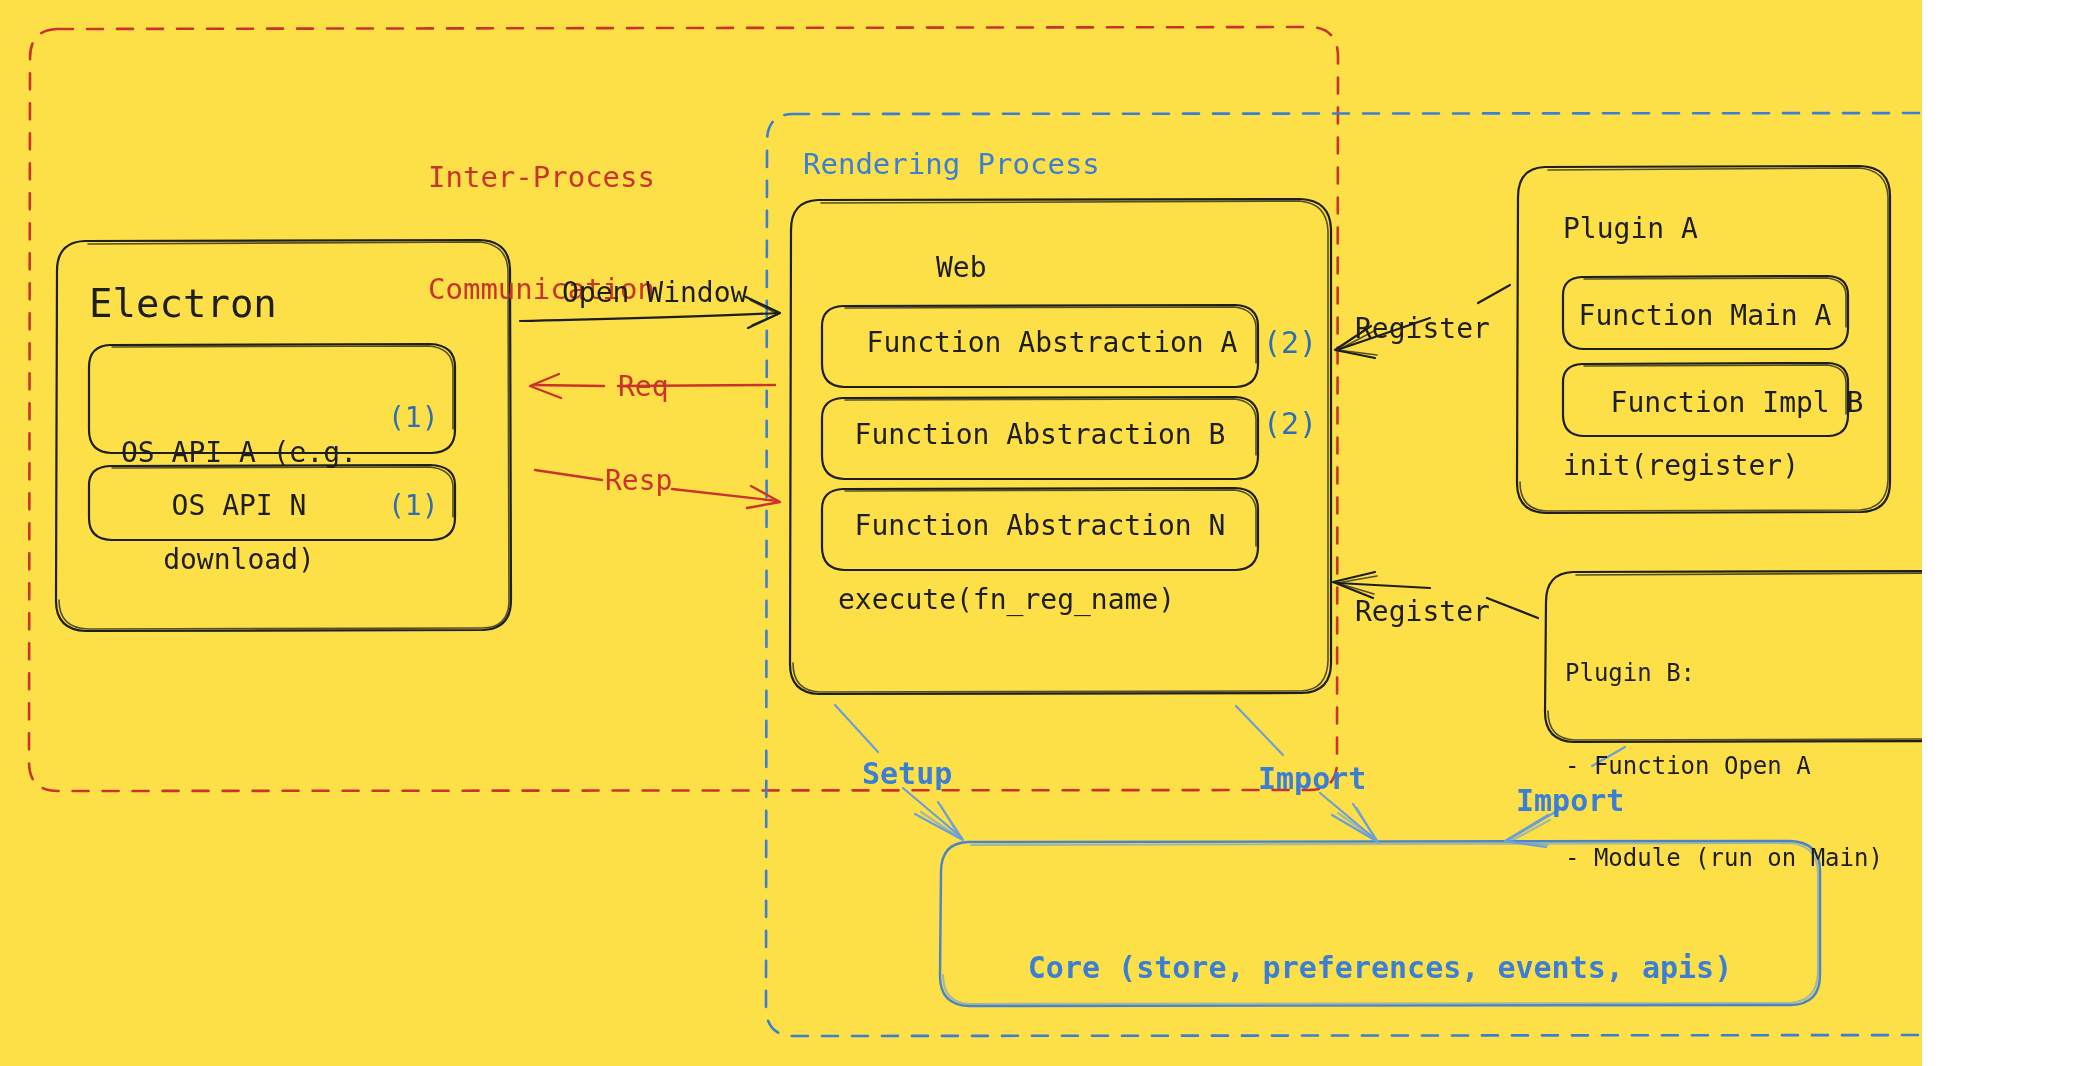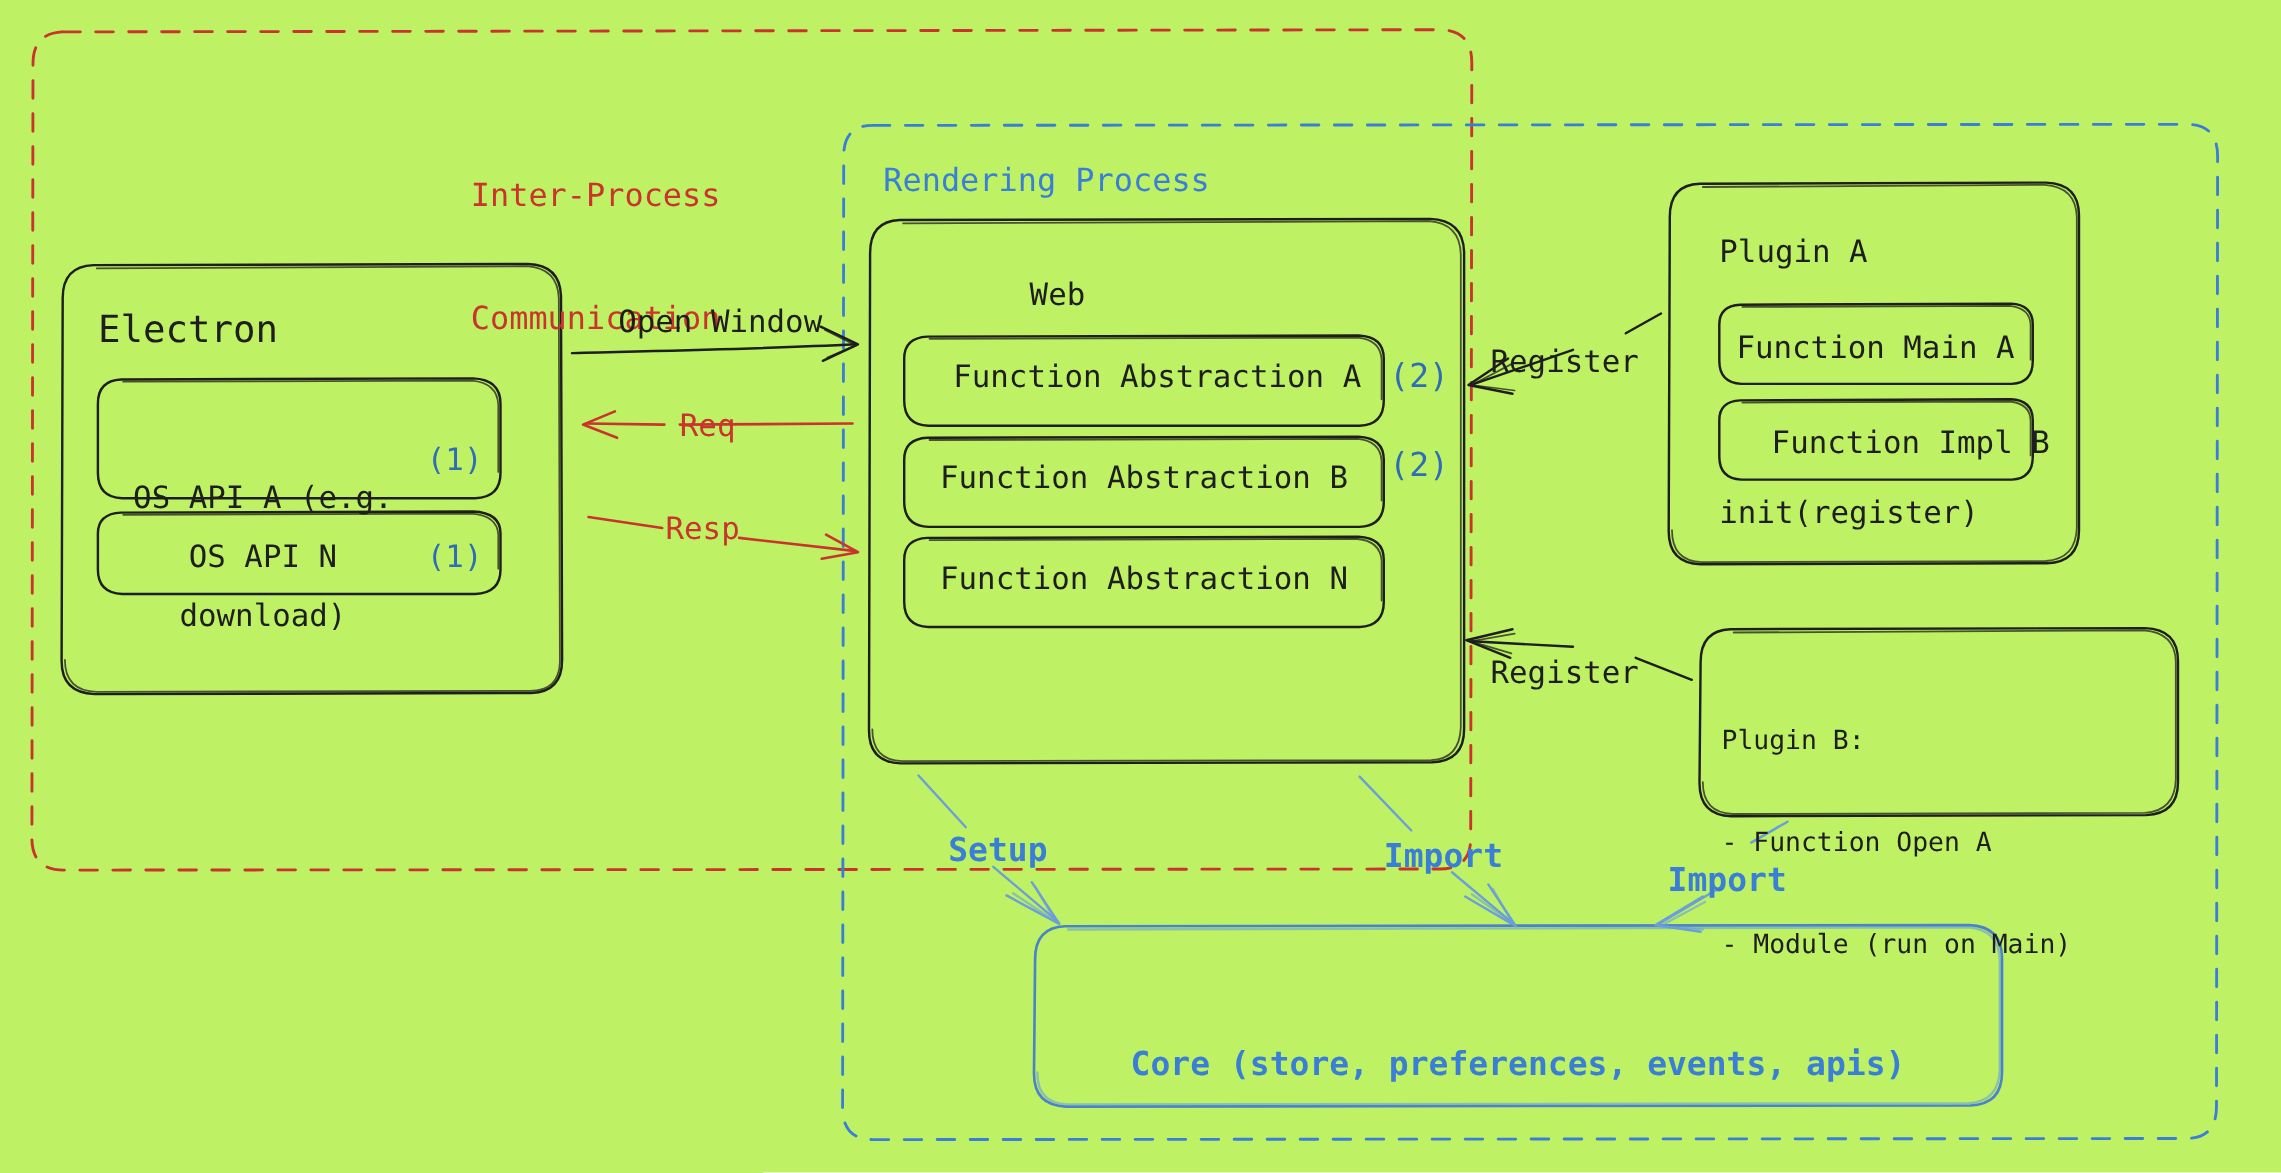--- a/index.html
+++ b/index.html
@@ -6,23 +6,23 @@
   html, body {
     margin: 0;
     padding: 0;
     background: #ffffff;
   }
   body {
     font-family: "DejaVu Sans Mono", monospace;
   }
   #canvas-wrap {
     position: relative;
-    width: 2074px;
+    width: 1922px;
     height: 1066px;
-    background: #bef264;
+    background: #fde047;
     overflow: hidden;
   }
   svg#diagram {
     position: absolute;
     left: 0; top: 0;
     width: 2074px;
     height: 1066px;
   }
   .sk-stroke   { fill: none; stroke: #1e1e1e; stroke-width: 2.2; stroke-linecap: round; stroke-linejoin: round; }
   .sk-stroke-2 { fill: none; stroke: #1e1e1e; stroke-width: 1.6; stroke-linecap: round; stroke-linejoin: round; opacity: .75; }
@@ -176,21 +176,21 @@
 
   </svg>
 
   <div class="lbl c-red" style="left:428px; top:85px; font-size:29px;">
     <div>Inter-Process</div>
     <div>Communication</div>
   </div>
 
   <div class="lbl c-blue" style="left:803px; top:146px; font-size:29px;">Rendering Process</div>
 
-  <div class="lbl" style="left:89px; top:279px; font-size:34px;">Electron</div>
+  <div class="lbl" style="left:89px; top:279px; font-size:39px;">Electron</div>
 
   <div class="lbl lbl-center" style="left:94px; top:363px; width:290px; font-size:28px;">
     <div>OS API A (e.g.</div>
     <div>download)</div>
   </div>
   <div class="lbl c-blue-d" style="left:388px; top:400px; font-size:28px;">(1)</div>
 
   <div class="lbl lbl-center" style="left:94px; top:488px; width:290px; font-size:28px;">OS API N</div>
   <div class="lbl c-blue-d" style="left:388px; top:488px; font-size:28px;">(1)</div>
 
@@ -203,20 +203,21 @@
   <div class="lbl" style="left:936px; top:250px; font-size:28px;">Web</div>
 
   <div class="lbl lbl-center" style="left:824px; top:325px; width:432px; font-size:28px;padding-left:12px;">Function Abstraction A</div>
   <div class="lbl c-blue-d" style="left:1263px; top:324px; font-size:30px;">(2)</div>
 
   <div class="lbl lbl-center" style="left:824px; top:417px; width:432px; font-size:28px;">Function Abstraction B</div>
   <div class="lbl c-blue-d" style="left:1263px; top:405px; font-size:30px;">(2)</div>
 
   <div class="lbl lbl-center" style="left:824px; top:508px; width:432px; font-size:28px;">Function Abstraction N</div>
 
+  <div class="lbl" style="left:838px; top:582px; font-size:28px;">execute(fn_reg_name)</div>
 
   <div class="lbl" style="left:1355px; top:311px; font-size:28px;">Register</div>
   <div class="lbl" style="left:1355px; top:594px; font-size:28px;">Register</div>
 
   <div class="lbl" style="left:1563px; top:211px; font-size:28px;">Plugin A</div>
   <div class="lbl lbl-center" style="left:1565px; top:298px; width:280px; font-size:28px;">Function Main A</div>
   <div class="lbl lbl-center" style="left:1565px; top:385px; width:280px; font-size:28px;margin-left:32px;">Function Impl B</div>
   <div class="lbl" style="left:1563px; top:448px; font-size:28px;">init(register)</div>
 
   <div class="lbl" style="left:1565px; top:597px; font-size:24px;">

